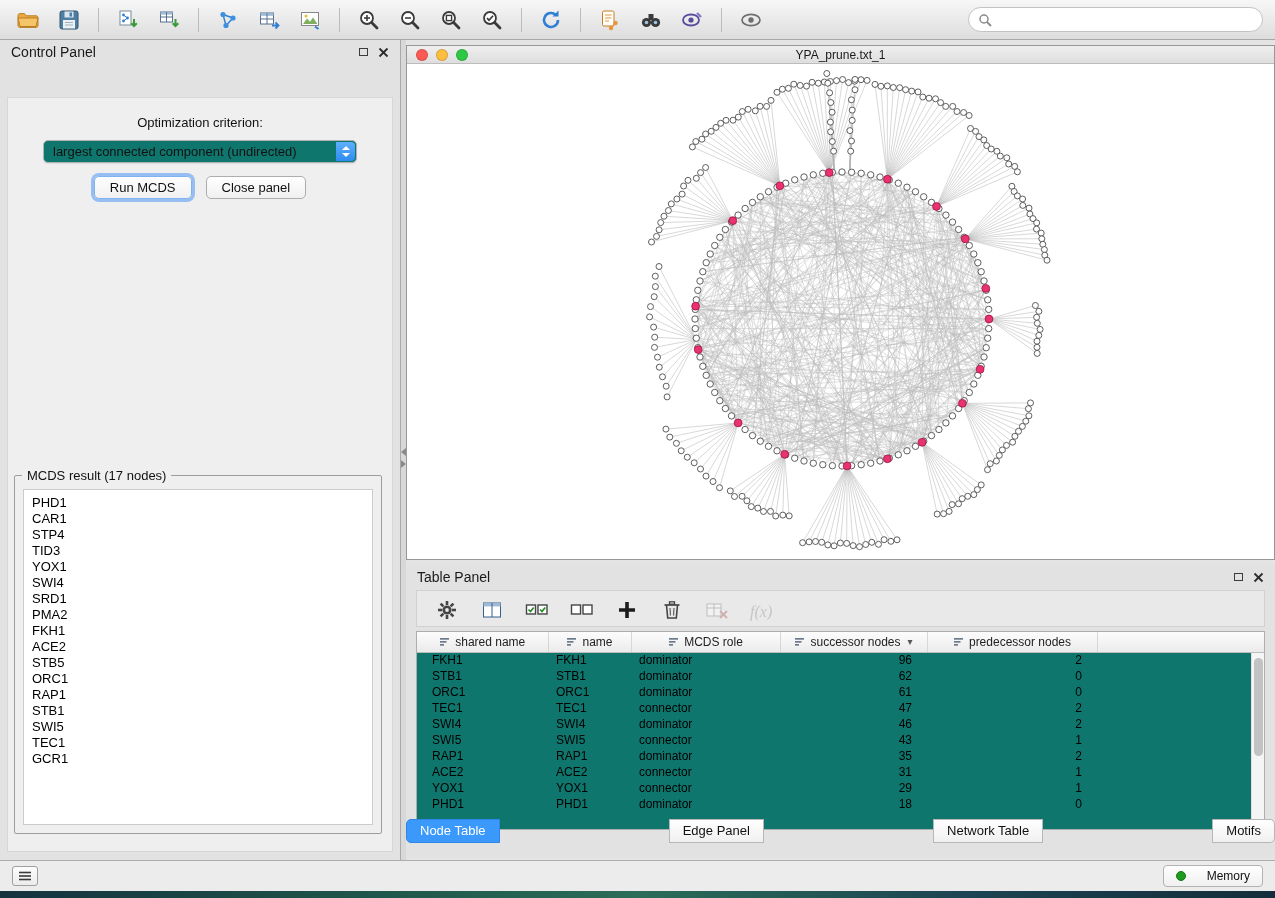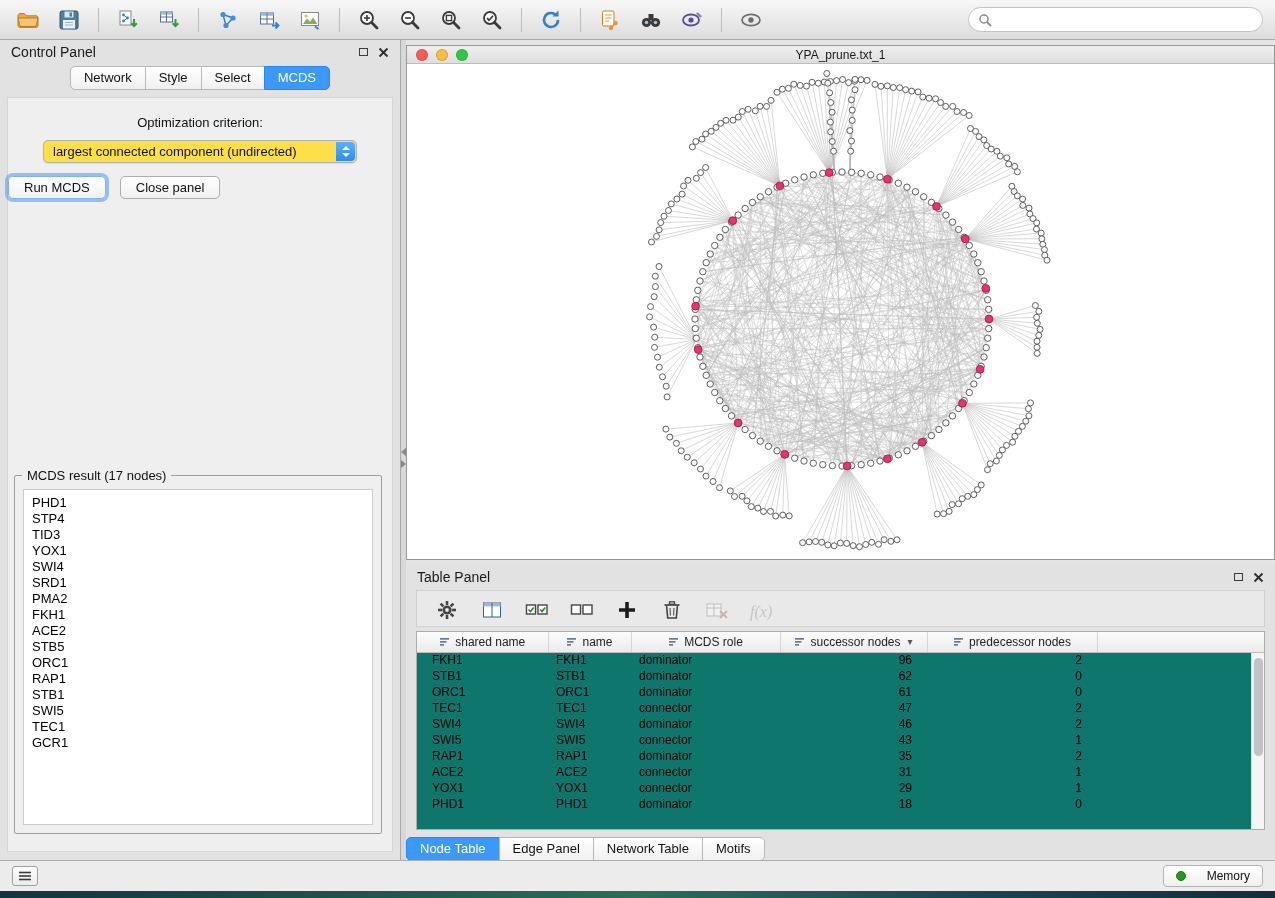--- a/index.html
+++ b/index.html
@@ -25,28 +25,28 @@
   .wc{display:inline-flex;align-items:center;justify-content:center;cursor:default}
   .wc.float{width:9px;height:8px;border:1.4px solid #3c3c3c}
   .cp-tabs{display:flex;justify-content:center;margin-top:2px;position:relative;z-index:2}
   .seg{font-size:13px;line-height:16px;padding:3px 13px;background:linear-gradient(#ffffff,#f0f0f0);
     border:1px solid #b7b7b7;margin-left:-1px;color:#111;cursor:default;white-space:nowrap}
   .seg:first-child{border-radius:5px 0 0 5px;margin-left:0}
   .seg:last-child{border-radius:0 5px 5px 0}
   .seg.active{background:#3b99fc;border-color:#2f86e8;color:#fff}
   .cp-pane{position:absolute;left:7px;right:7px;top:57px;bottom:8px;background:#efefef;border:1px solid #d6d6d6}
   .opt-label{text-align:center;margin-top:17px;font-size:13px;color:#111}
-  .dropdown{margin:10px auto 0;width:314px;height:23px;background:#fde047;border:1px solid #b2b2b2;border-radius:5px;
+  .dropdown{margin:10px auto 0;width:314px;height:23px;background:#0f766e;border:1px solid #b2b2b2;border-radius:5px;
     display:flex;align-items:center;padding-left:9px;font-size:13px;position:relative;box-shadow:0 1px 1px rgba(0,0,0,.08)}
   .dd-text{white-space:nowrap;overflow:hidden}
   .dd-stepper{position:absolute;right:1px;top:1px;bottom:1px;width:19px;background:linear-gradient(#5fb0fd,#2e8bf1);
     border-radius:0 4px 4px 0;display:flex;flex-direction:column;align-items:center;justify-content:center;gap:3px}
   .dd-stepper .up{width:0;height:0;border-left:4px solid transparent;border-right:4px solid transparent;border-bottom:4px solid #fff}
   .dd-stepper .down{width:0;height:0;border-left:4px solid transparent;border-right:4px solid transparent;border-top:4px solid #fff}
-  .btn-row{display:flex;justify-content:flex-start;gap:14px;margin-top:13px}
+  .btn-row{display:flex;justify-content:center;gap:14px;margin-top:13px}
   .btn{font:13px "Liberation Sans",sans-serif;padding:3px 15px;background:linear-gradient(#ffffff,#f0f0f0);
     border:1px solid #adadad;border-radius:5px;color:#111}
   .focus-ring{box-shadow:0 0 0 3px rgba(77,150,245,.55);border-color:#7fb3ef}
   .result-box{position:absolute;left:6px;right:10px;top:370px;bottom:17px;border:1px solid #9d9d9d;border-radius:2px}
   .result-box legend{margin-left:7px;padding:0 5px;font-size:13px;color:#111}
   .result-list{position:absolute;left:8px;right:8px;top:6px;bottom:8px;background:#fff;border:1px solid #cccccc;
     padding:5px 0 0 8px;overflow:hidden}
   .result-item{font-size:13px;line-height:16px;color:#000}
 
   
@@ -78,21 +78,21 @@
     border-bottom:1px solid #bdbdbd;font-weight:normal;font-size:12px;color:#222}
   .node-table th .th-inner{display:flex;align-items:center;justify-content:center;gap:5px}
   .node-table th.filler{border-right:none}
   .node-table td{height:16px;padding:0 8px;font-size:12px;white-space:nowrap;overflow:hidden;color:#000}
   .node-table td.c0{padding-left:15px}
   .node-table td.num{text-align:right;padding-right:15px}
   .chev{font-size:10px;color:#555;margin-left:2px}
   .col-c0{width:131px}.col-c1{width:83px}.col-c2{width:149px}.col-c3{width:147px}.col-c4{width:170px}
   .vscroll{position:absolute;top:21px;right:0;bottom:0;width:13px;background:#f5f5f5;border-left:1px solid #e0e0e0}
   .vscroll .thumb{position:absolute;top:5px;left:2px;width:9px;height:98px;background:#c2c2c2;border-radius:5px}
-  .tp-tabs{position:absolute;left:0;right:0;top:272px;display:flex;justify-content:flex-start}
+  .tp-tabs{position:absolute;left:0;right:0;top:254px;display:flex;justify-content:space-between}
 
   
   .status-bar{position:absolute;left:0;top:860px;width:1275px;height:31px;background:#ececec;border-top:1px solid #adadad;
     display:flex;align-items:center;padding:0 12px}
   .menu-btn{width:26px;height:20px;border:1px solid #9f9f9f;border-radius:3px;background:linear-gradient(#fdfdfd,#ececec);
     display:flex;align-items:center;justify-content:center}
   .memory-btn{margin-left:auto;display:flex;align-items:center;gap:21px;padding:3px 12px;background:linear-gradient(#ffffff,#f0f0f0);
     border:1px solid #b3b3b3;border-radius:4px;font-size:12px;color:#111}
   .mem-dot{width:10px;height:10px;border-radius:50%;background:#1f9c1f;border:1px solid #157815}
   .desktop-strip{position:absolute;left:0;top:891px;width:1275px;height:7px;
@@ -256,43 +256,38 @@
       <span class="win-controls">
         <span class="wc float"></span>
         <span class="wc">
           <svg width="11" height="11">
               <line x1="1.5" y1="1.5" x2="9.5" y2="9.5" stroke="#2a2a2a" stroke-width="1.8"></line>
               <line x1="9.5" y1="1.5" x2="1.5" y2="9.5" stroke="#2a2a2a" stroke-width="1.8"></line>
             </svg>
         </span>
       </span>
     </div>
-    <div class="cp-tabs" id="control-tabs">
-        <span class="seg">Network</span>
-        <span class="seg">Style</span>
-        <span class="seg">Select</span>
-        <span class="seg active">MCDS</span>
-      </div>
     <div class="cp-pane">
       <div class="opt-label">Optimization criterion:</div>
       <div class="dropdown">
         <span class="dd-text">largest connected component (undirected)</span>
         <span class="dd-stepper">
             <span class="up"></span>
             <span class="down"></span>
           </span>
       </div>
       <div class="btn-row">
         <button class="btn focus-ring">Run MCDS</button>
         <button class="btn">Close panel</button>
       </div>
       <fieldset class="result-box">
         <legend>MCDS result (17 nodes)</legend>
         <div class="result-list" id="mcds-list">
             <div class="result-item">PHD1</div>
+            <div class="result-item">CAR1</div>
             <div class="result-item">STP4</div>
             <div class="result-item">TID3</div>
             <div class="result-item">YOX1</div>
             <div class="result-item">SWI4</div>
             <div class="result-item">SRD1</div>
             <div class="result-item">PMA2</div>
             <div class="result-item">FKH1</div>
             <div class="result-item">ACE2</div>
             <div class="result-item">STB5</div>
             <div class="result-item">ORC1</div>

